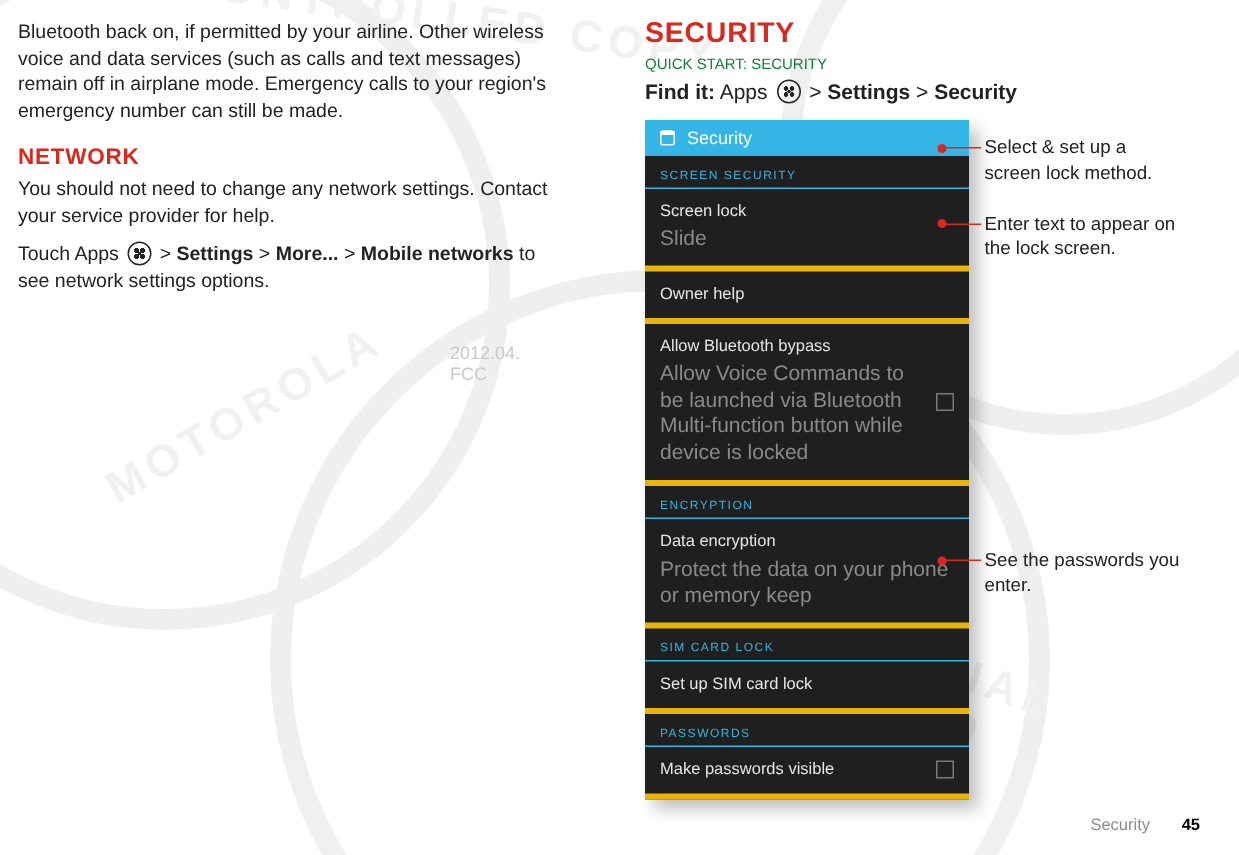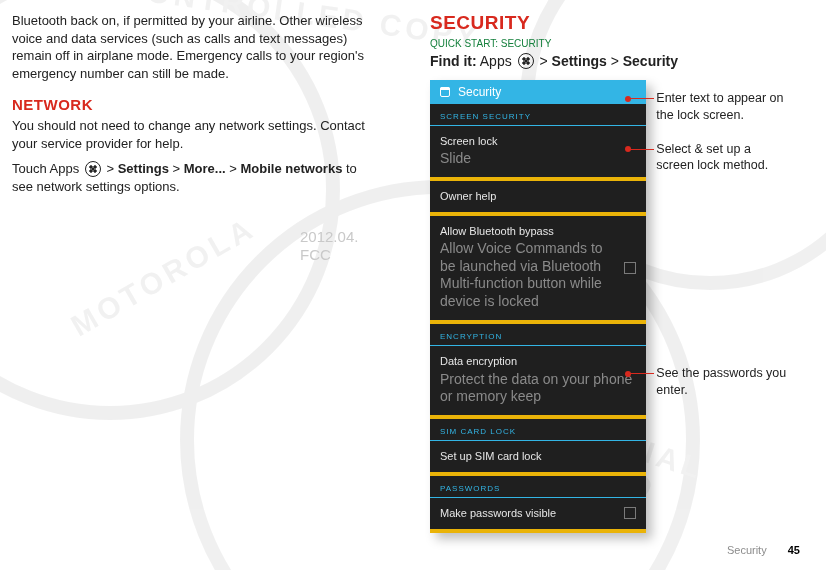--- a/index.html
+++ b/index.html
@@ -127,21 +127,21 @@
   #co3 .lead { width:24px; top:8px; }
 
   .footer {
     position:absolute; bottom:14px; right:26px;
     font-size:11px; color:#8c8c8c;
   }
   .footer .num { font-weight:bold; color:#000; margin-left:18px; }
 
   .ghost-date {
     position:absolute; top:228px; left:300px;
-    color:#c9c9c9; font-size:15px; z-index:0;
+    color:#c9c9c9; font-size:12px; z-index:0;
     line-height:1.2; pointer-events:none;
   }
 </style>
 </head>
 <body>
 
 <div class="watermark">
   <div class="arc" style="width:460px;height:460px;left:-120px;top:-40px;"></div>
   <div class="arc" style="width:520px;height:520px;left:180px;top:180px;"></div>
   <div class="arc" style="width:380px;height:380px;left:520px;top:-90px;"></div>
@@ -203,28 +203,28 @@
           <div class="t">Set up SIM card lock</div>
         </div>
         <div class="sec-head">PASSWORDS</div>
         <div class="row">
           <div class="t">Make passwords visible</div>
           <span class="chk"></span>
         </div>
       </div>
 
       <div class="callouts">
+        <div class="co" id="co1">
+          <span class="lead"></span>
+          <span>Select &amp; set up a screen lock method.</span>
+        </div>
         <div class="co" id="co2">
           <span class="lead"></span>
           <span>Enter text to appear on the lock screen.</span>
         </div>
-        <div class="co" id="co1">
-          <span class="lead"></span>
-          <span>Select &amp; set up a screen lock method.</span>
-        </div>
         <div class="co" id="co3" style="margin-top:192px">
           <span class="lead"></span>
           <span>See the passwords you enter.</span>
         </div>
       </div>
     </div>
   </div>
 </div>
 
 <div class="footer">

